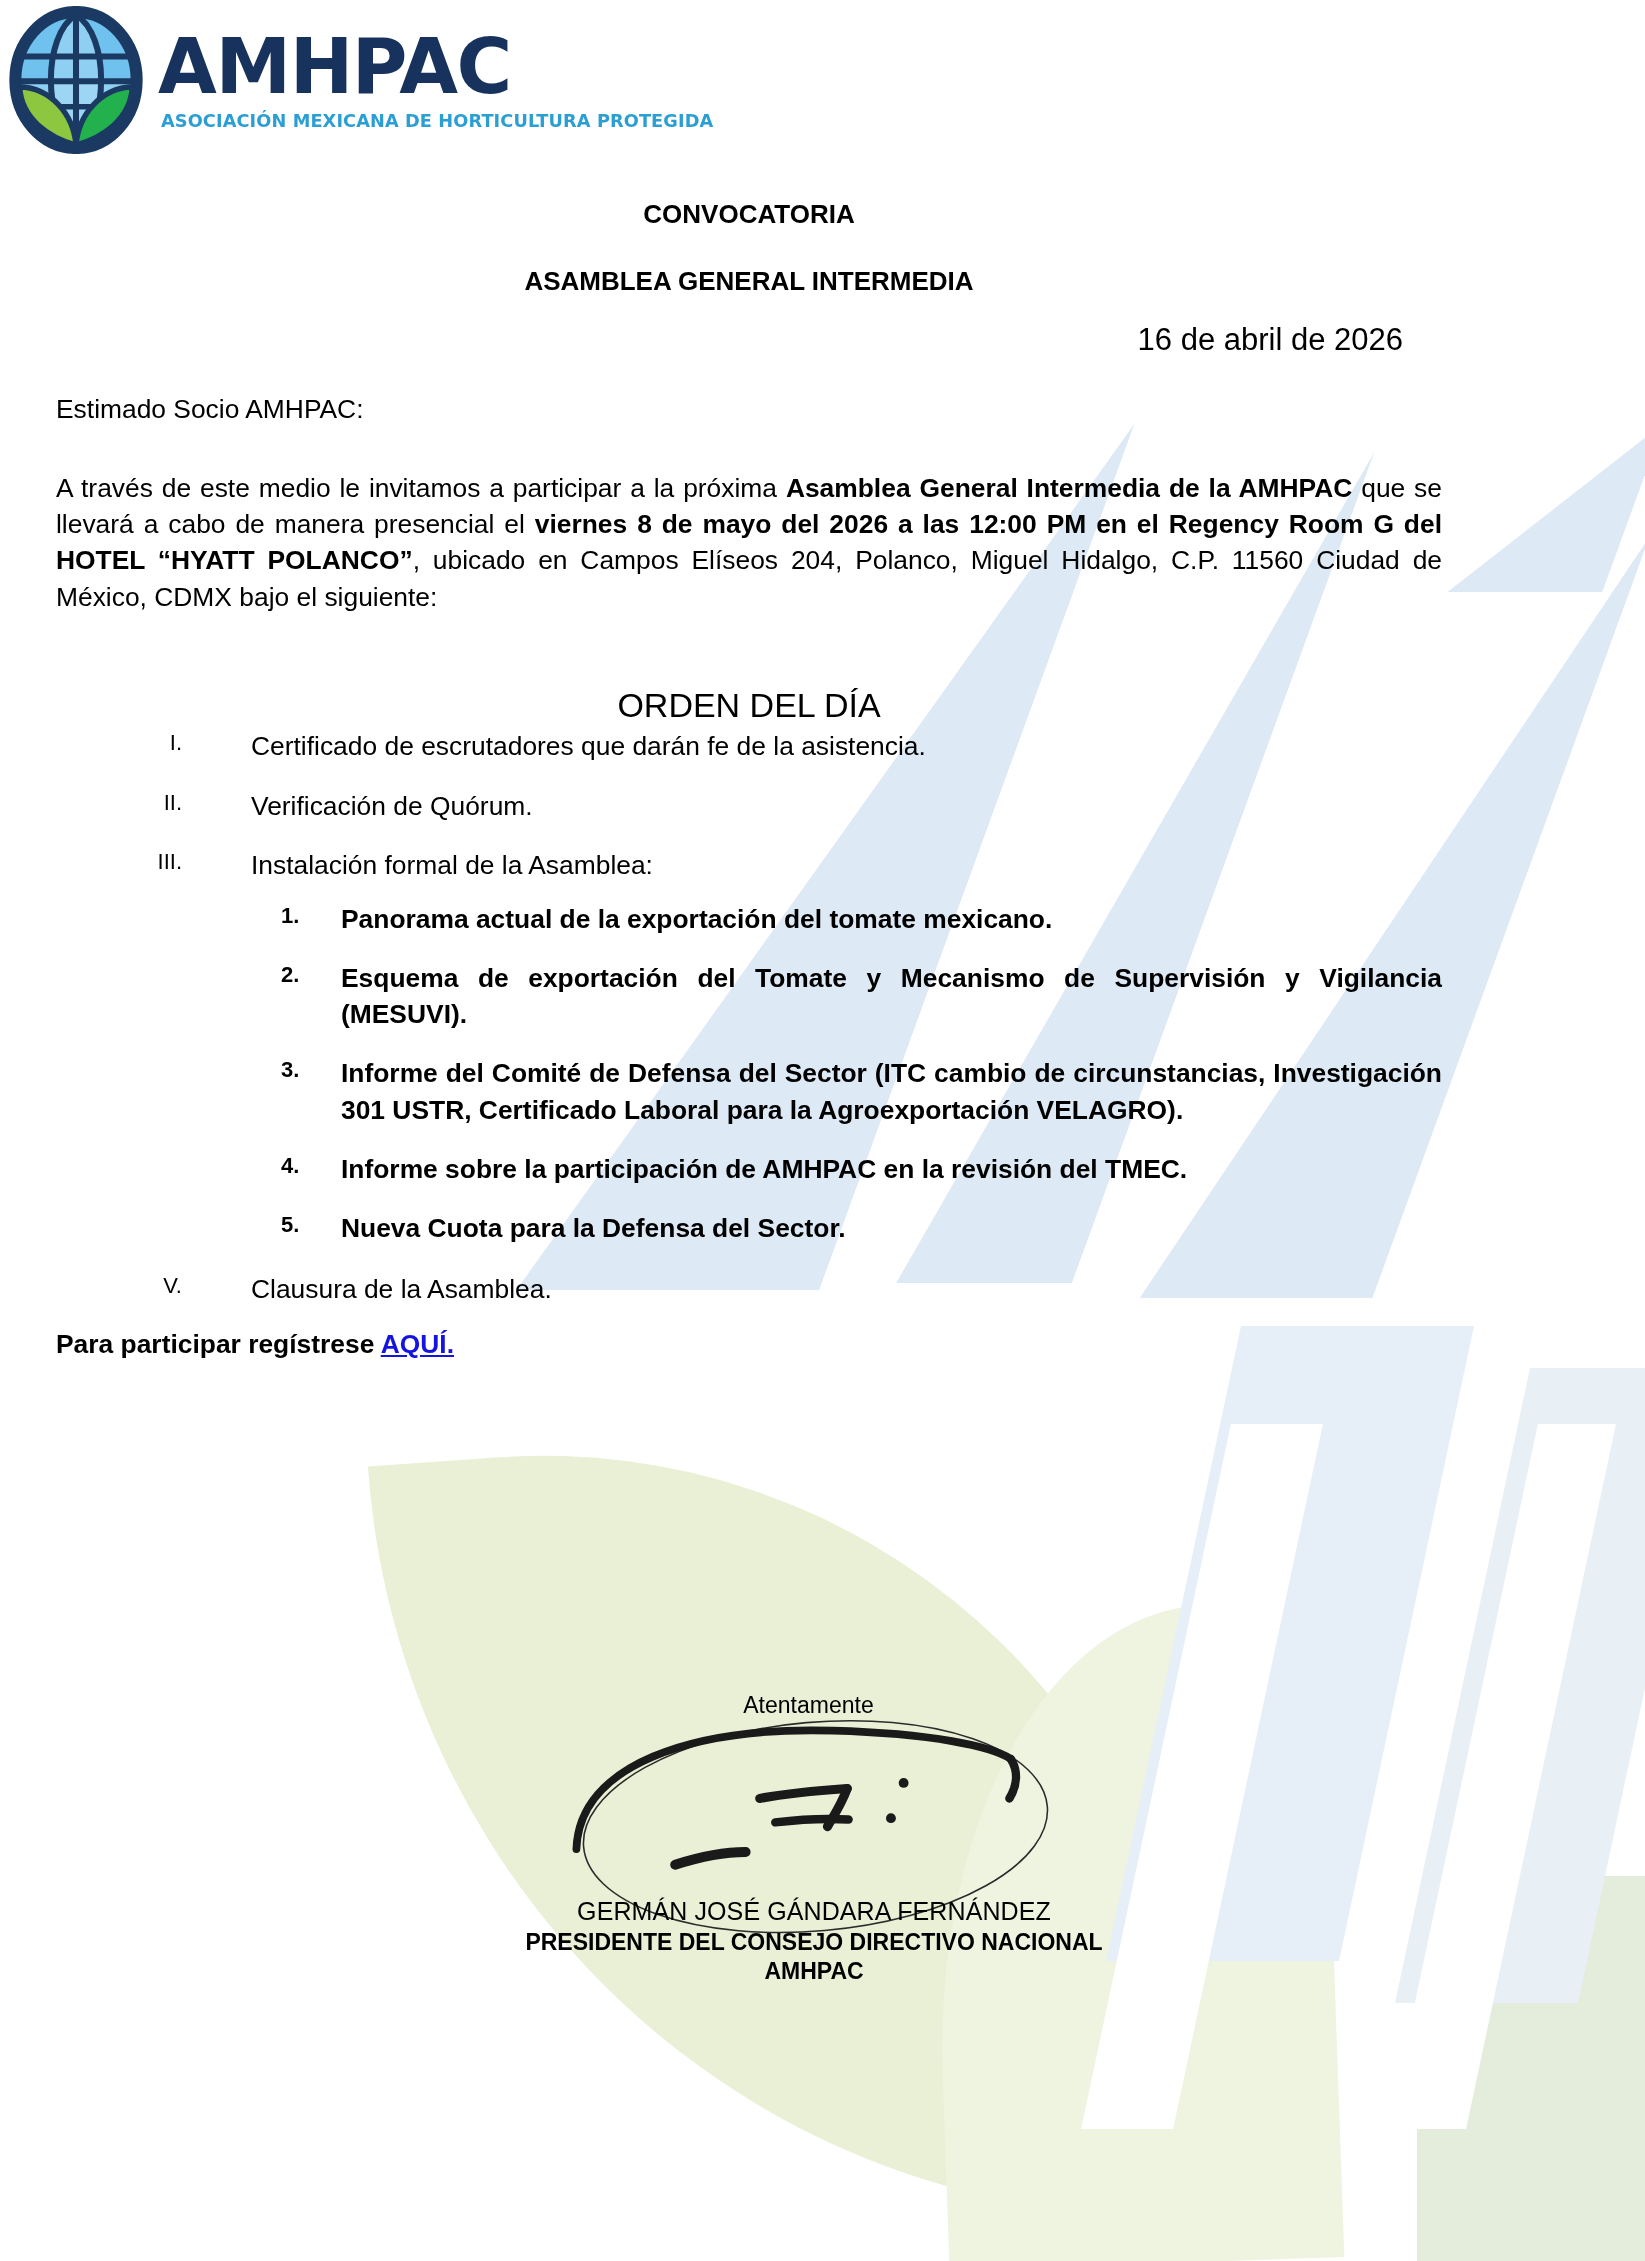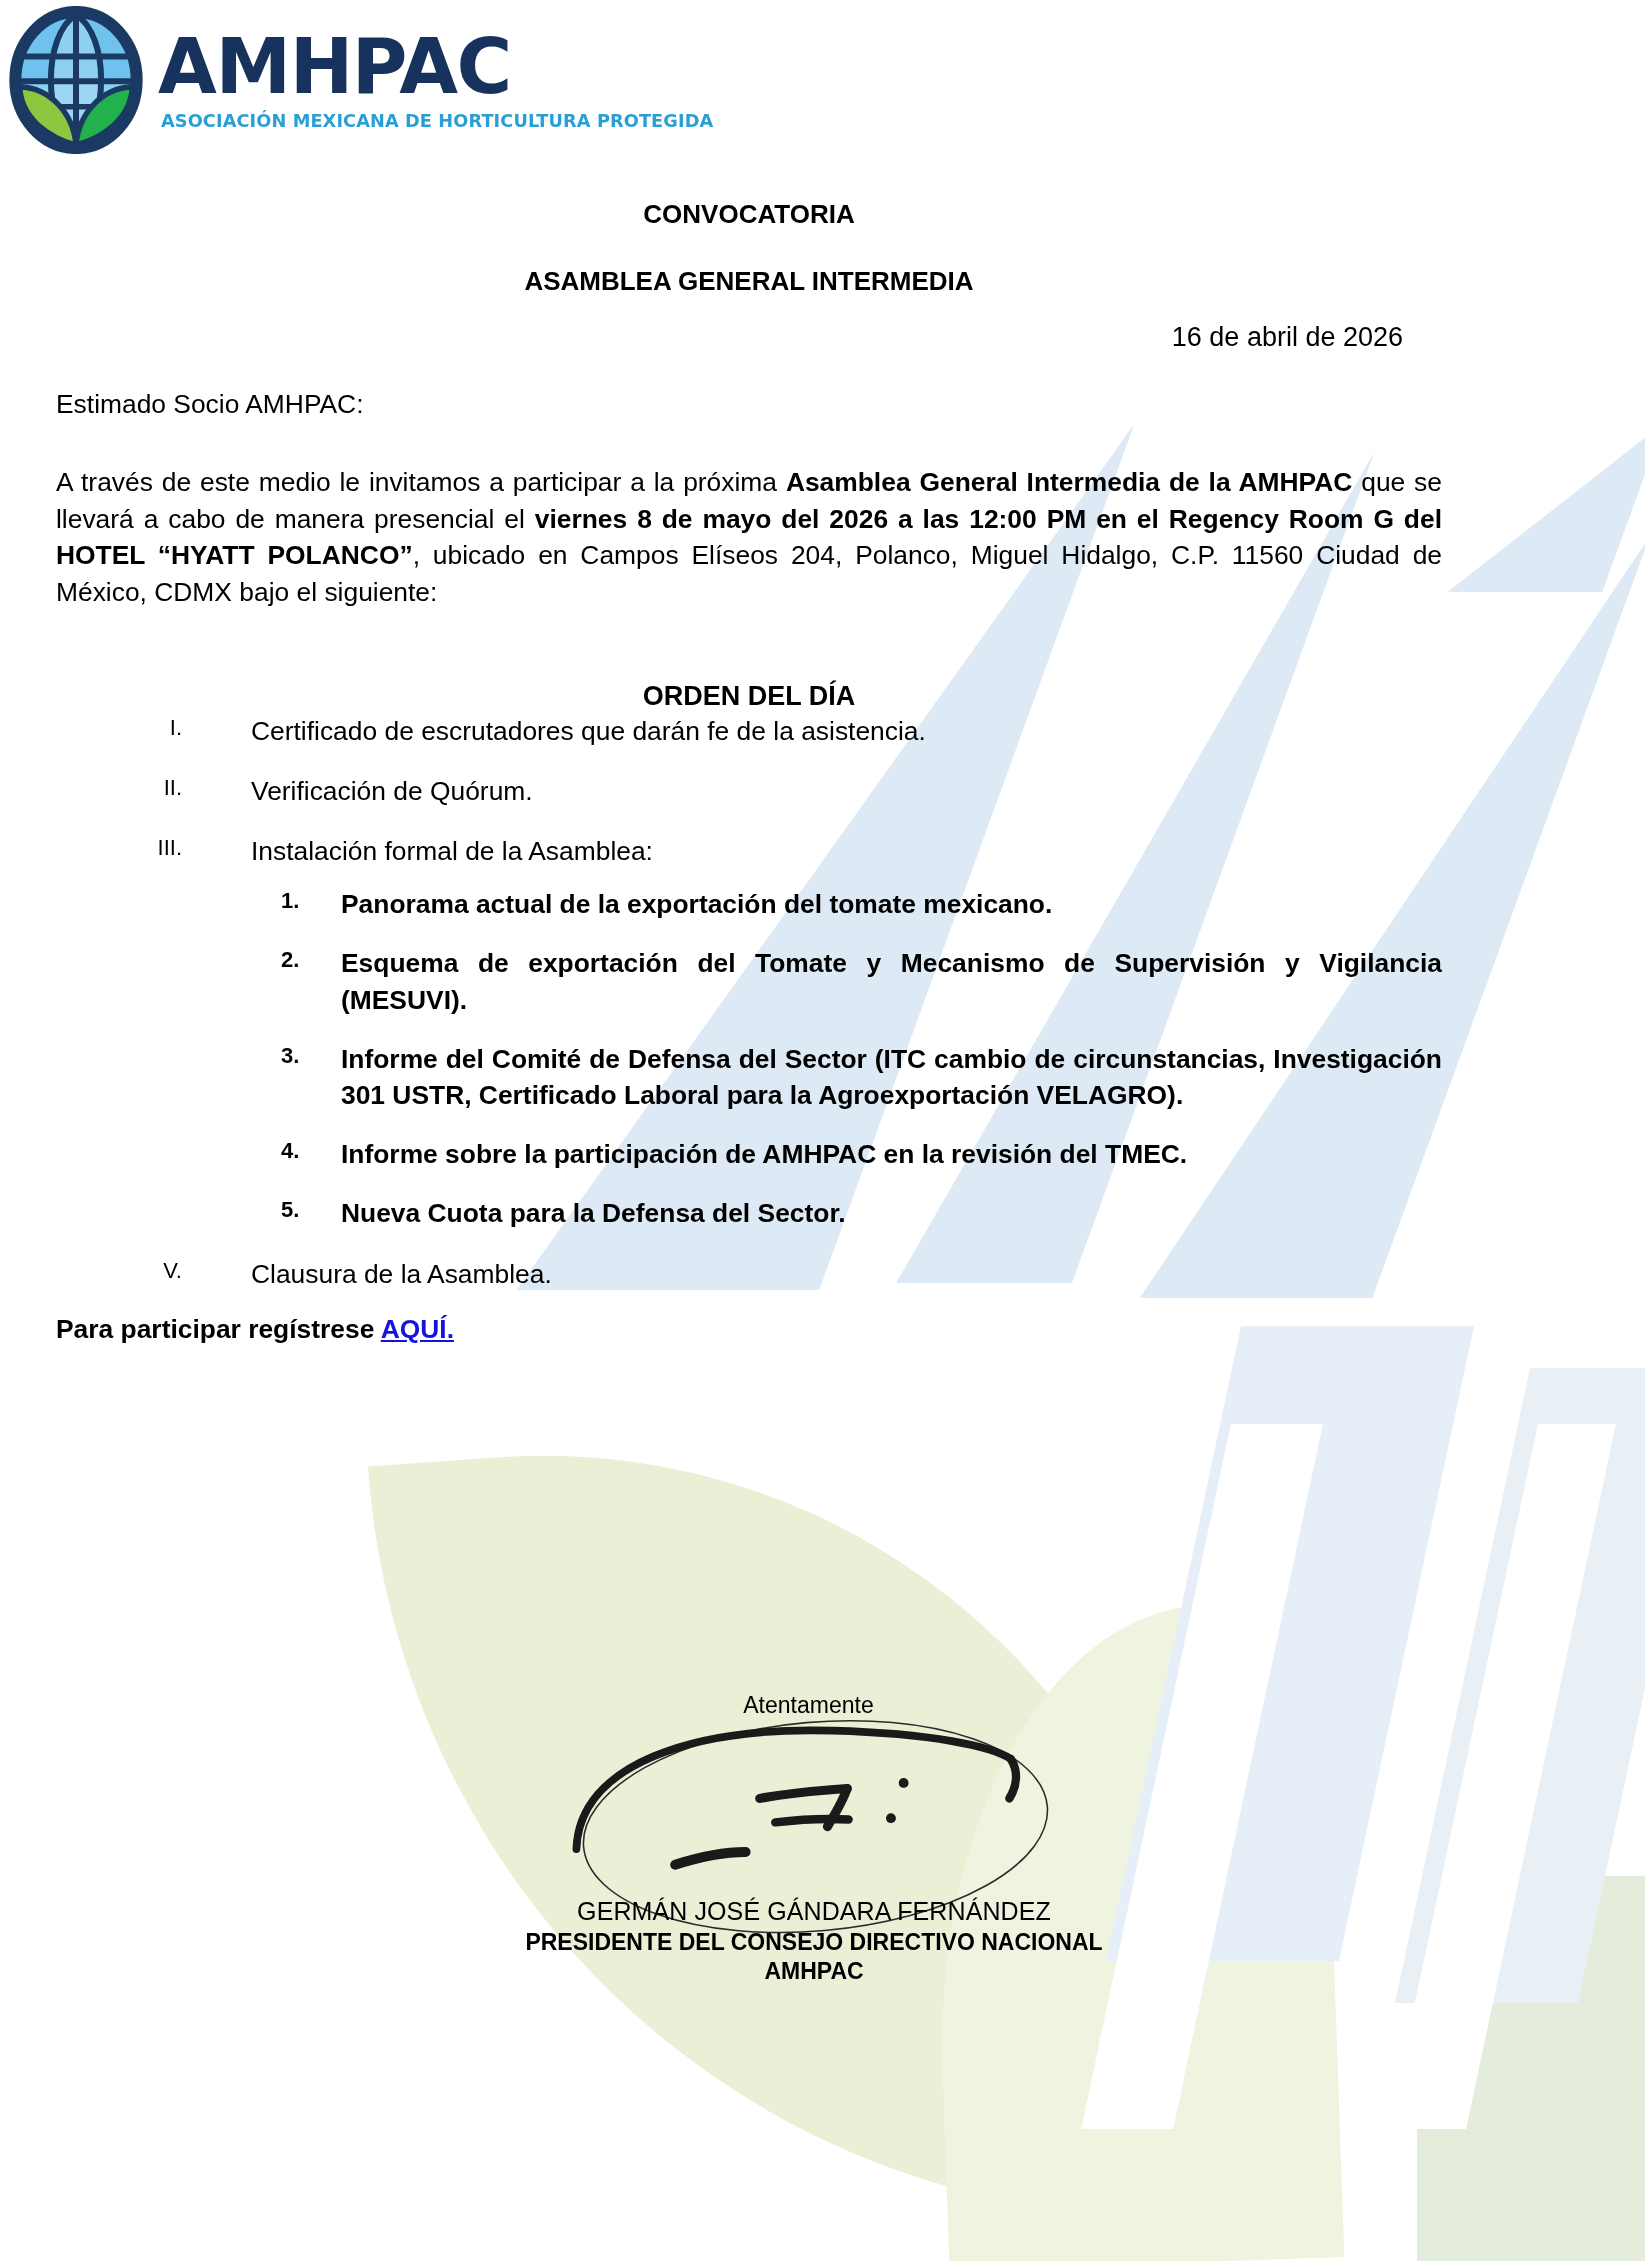--- a/index.html
+++ b/index.html
@@ -157,36 +157,36 @@
   }
   .title-center {
     text-align: center;
     font-weight: 700;
     font-size: 26px;
   }
   .gap-1 { height: 32px; }
   .gap-2 { height: 20px; }
   .date-line {
     text-align: right;
-    font-size: 27px;
+    font-size: 31px;
     padding-right: 39px;
   }
   .greeting { font-size: 26.4px; }
   .para {
     text-align: justify;
     text-justify: inter-word;
     font-size: 26.4px;
     line-height: 1.38;
   }
   .b { font-weight: 700; }
 
   .orden {
     text-align: center;
-    font-weight: 700;
-    font-size: 27px;
+    font-weight: 400;
+    font-size: 34px;
   }
 
   
   ul.lvl1 {
     list-style: none;
     margin: 0;
     padding: 0;
   }
   ul.lvl1 > li {
     position: relative;

